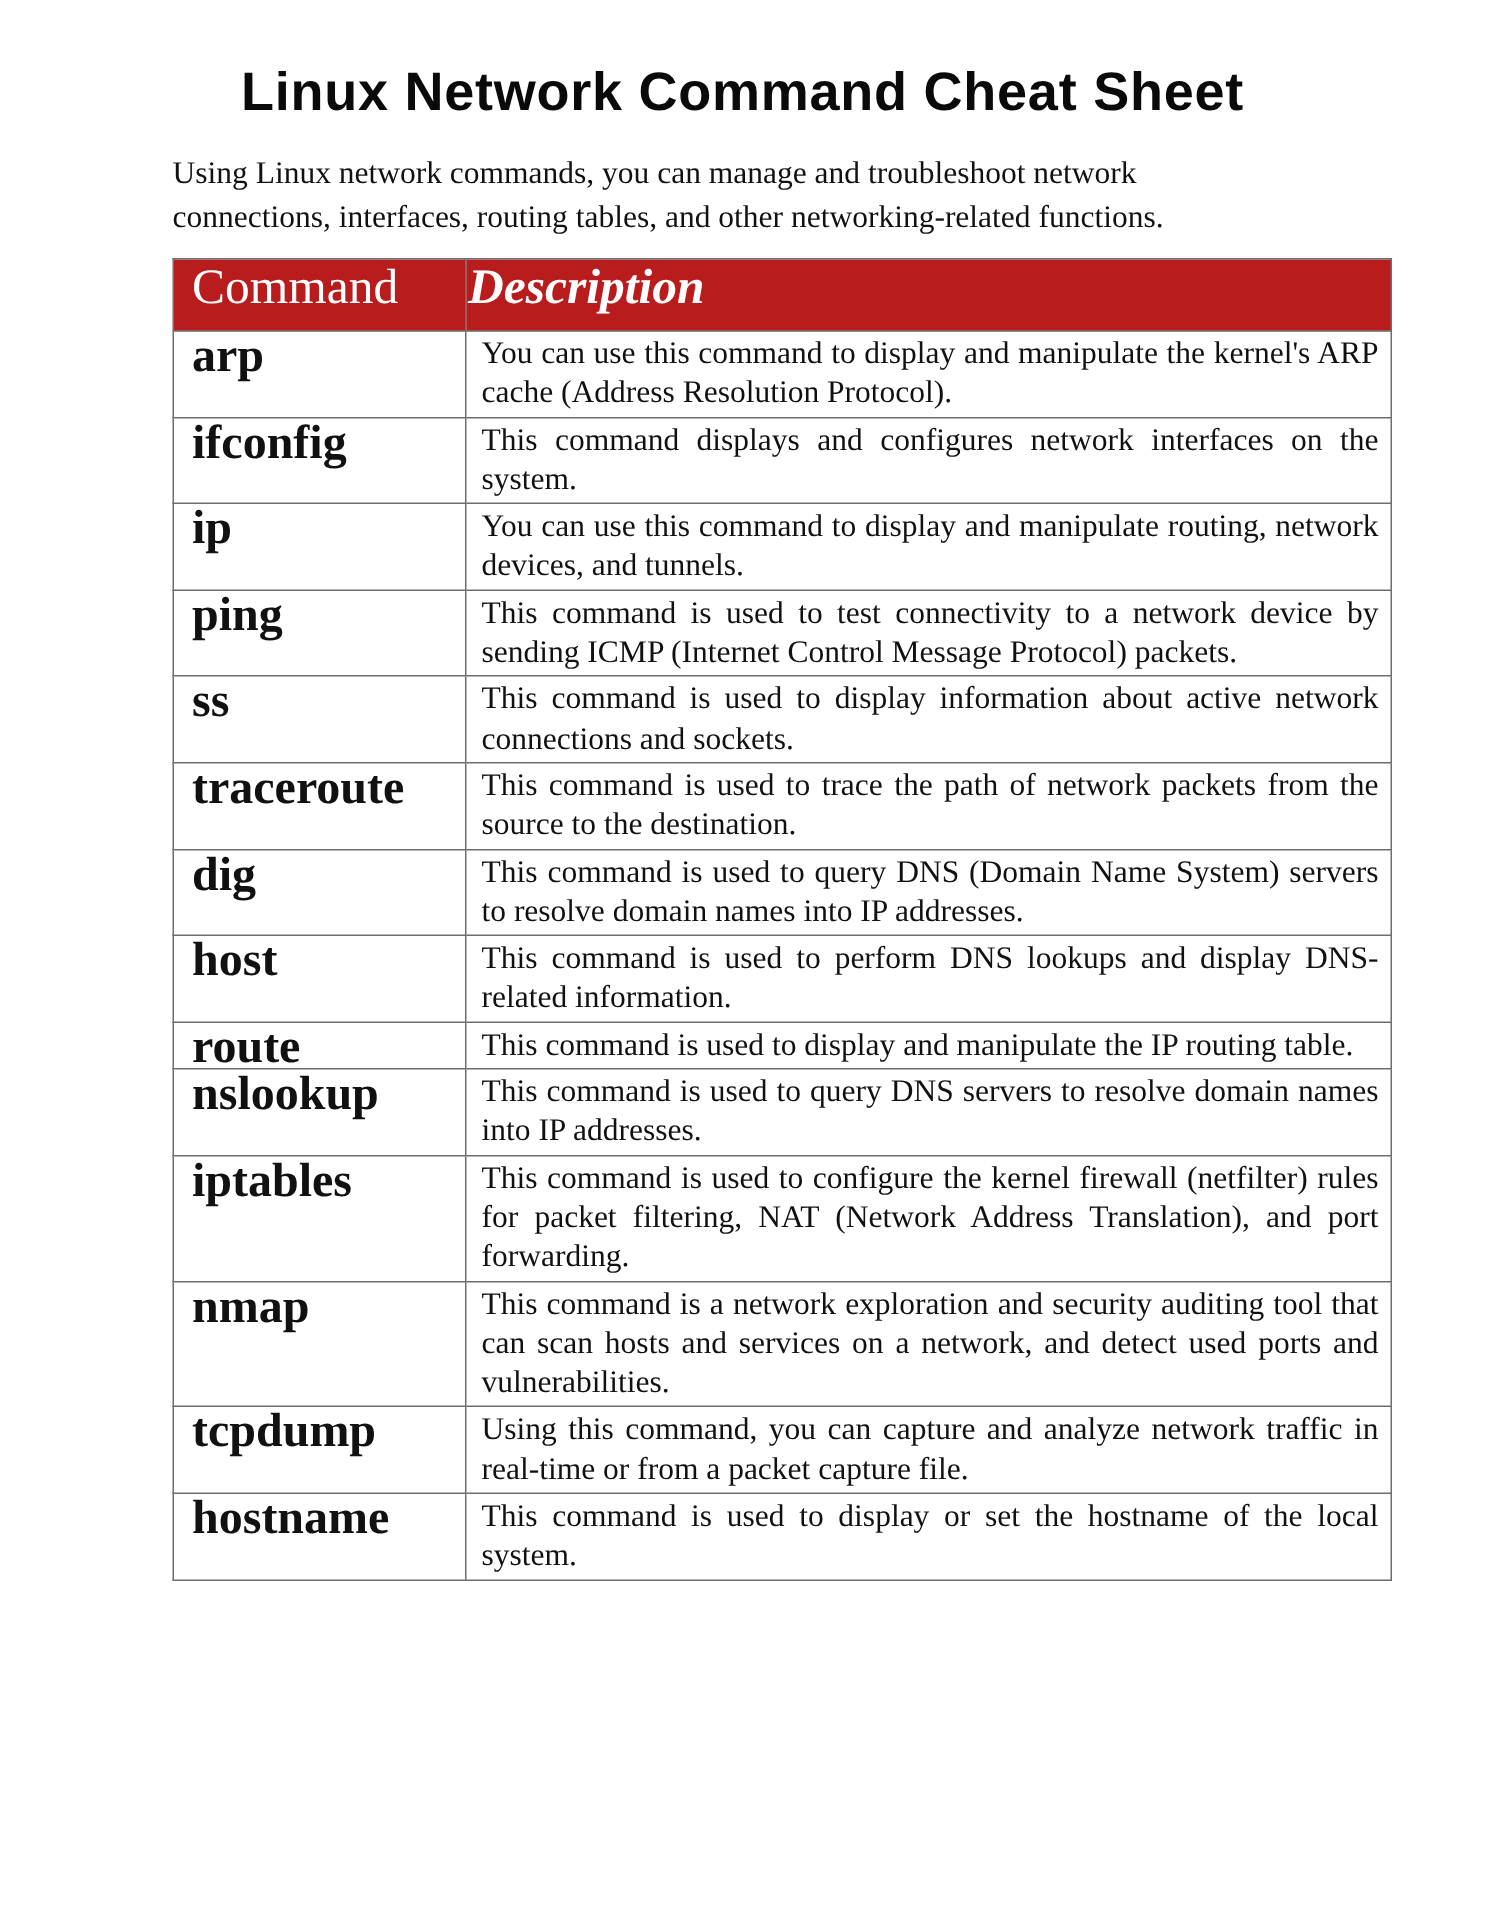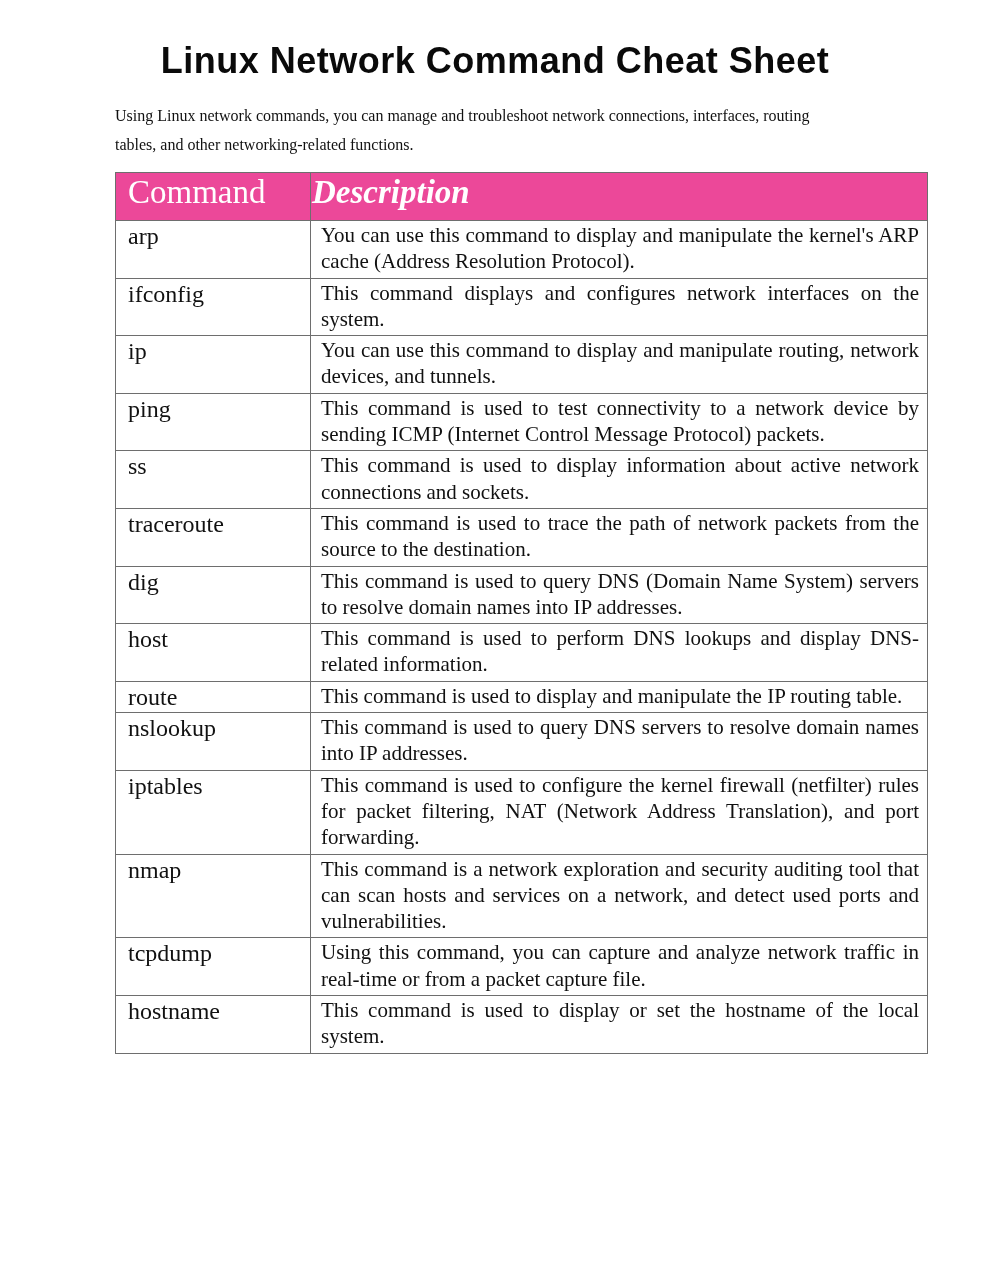--- a/index.html
+++ b/index.html
@@ -27,60 +27,60 @@
     font-weight: 800;
     font-size: 36px;
     letter-spacing: 0.5px;
     color: #0a0a0a;
   }
   .intro {
     position: absolute;
     top: 101px;
     left: 115px;
     width: 735px;
-    font-size: 16px;
+    font-size: 21px;
     line-height: 29px;
     color: #111111;
   }
   table.cheat {
     position: absolute;
     top: 172px;
     left: 115px;
     width: 812px;
     border-collapse: collapse;
     table-layout: fixed;
   }
   table.cheat col.c-cmd  { width: 195px; }
   table.cheat col.c-desc { width: 617px; }
   table.cheat th, table.cheat td {
     border: 1px solid #6e6e6e;
     vertical-align: top;
   }
   th.hdr {
-    background: #ec4899;
+    background: #b91c1c;
     color: #ffffff;
     font-weight: 400;
     height: 45px;
     vertical-align: middle;
   }
   th.hdr-command {
     font-size: 33px;
     text-align: left;
     padding-left: 12px;
     font-style: normal;
   }
   th.hdr-description {
     font-size: 33px;
     text-align: left;
     font-weight: 700;
     font-style: italic;
   }
   td.cmd {
-    font-weight: 400;
-    font-size: 24px;
+    font-weight: 700;
+    font-size: 32px;
     padding: 1px 6px 1px 12px;
     line-height: 28px;
   }
   td.desc {
     font-size: 21px;
     line-height: 26.3px;
     padding: 1px 8px 3px 10px;
     text-align: justify;
   }
 </style>

